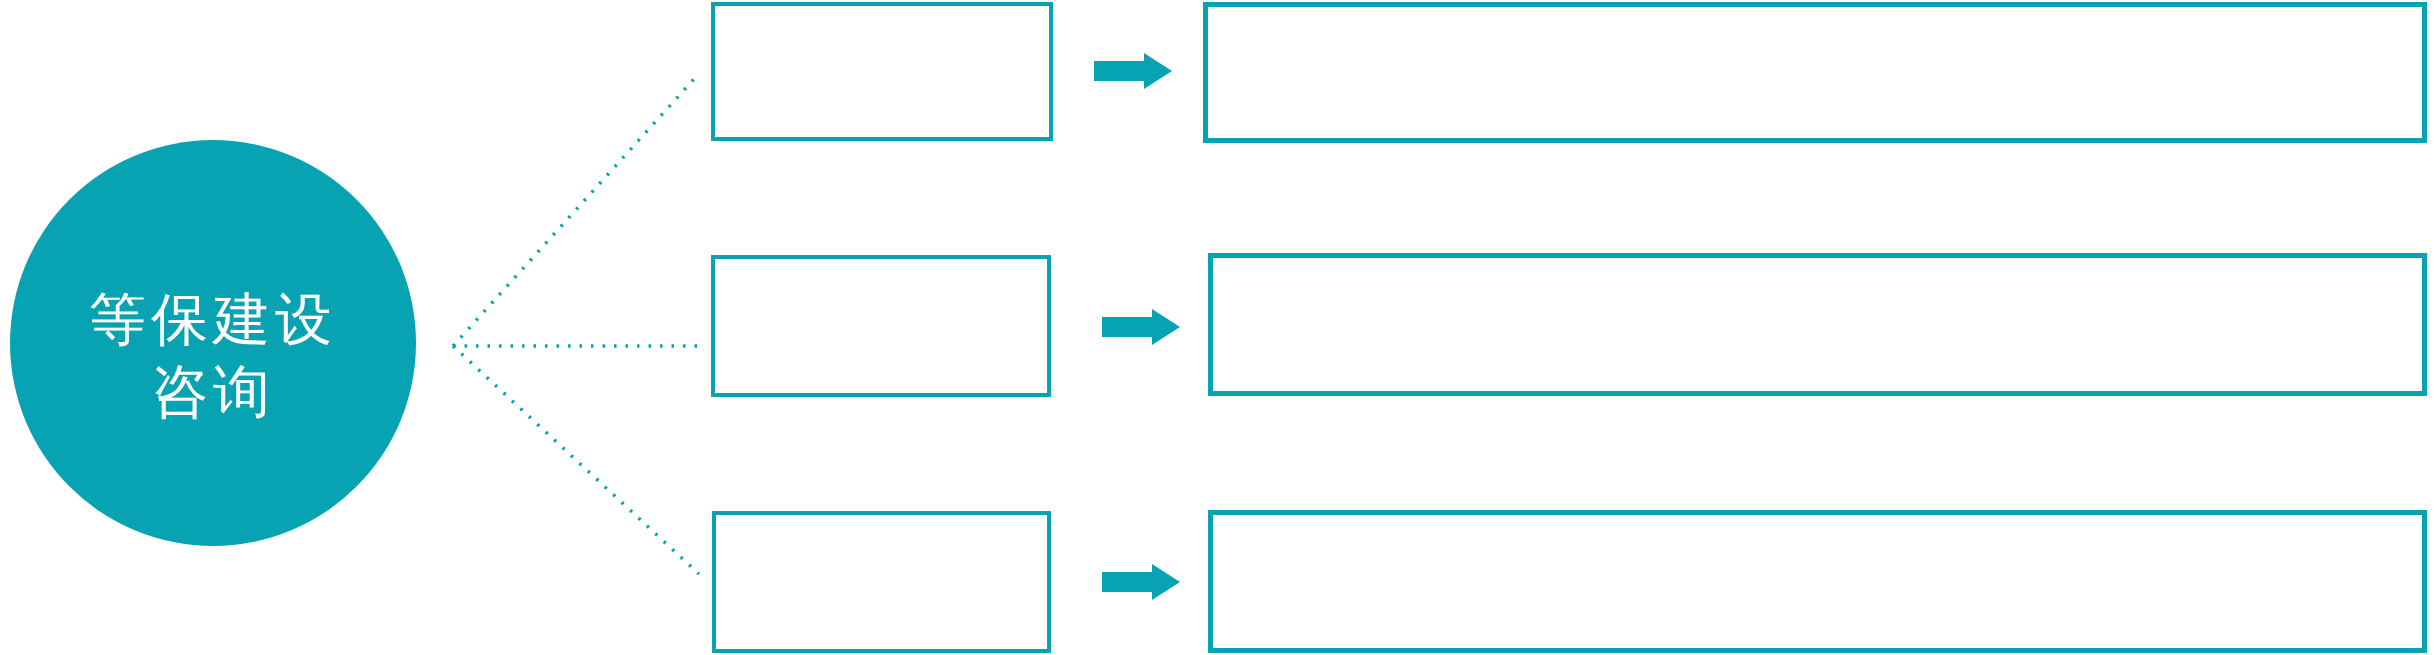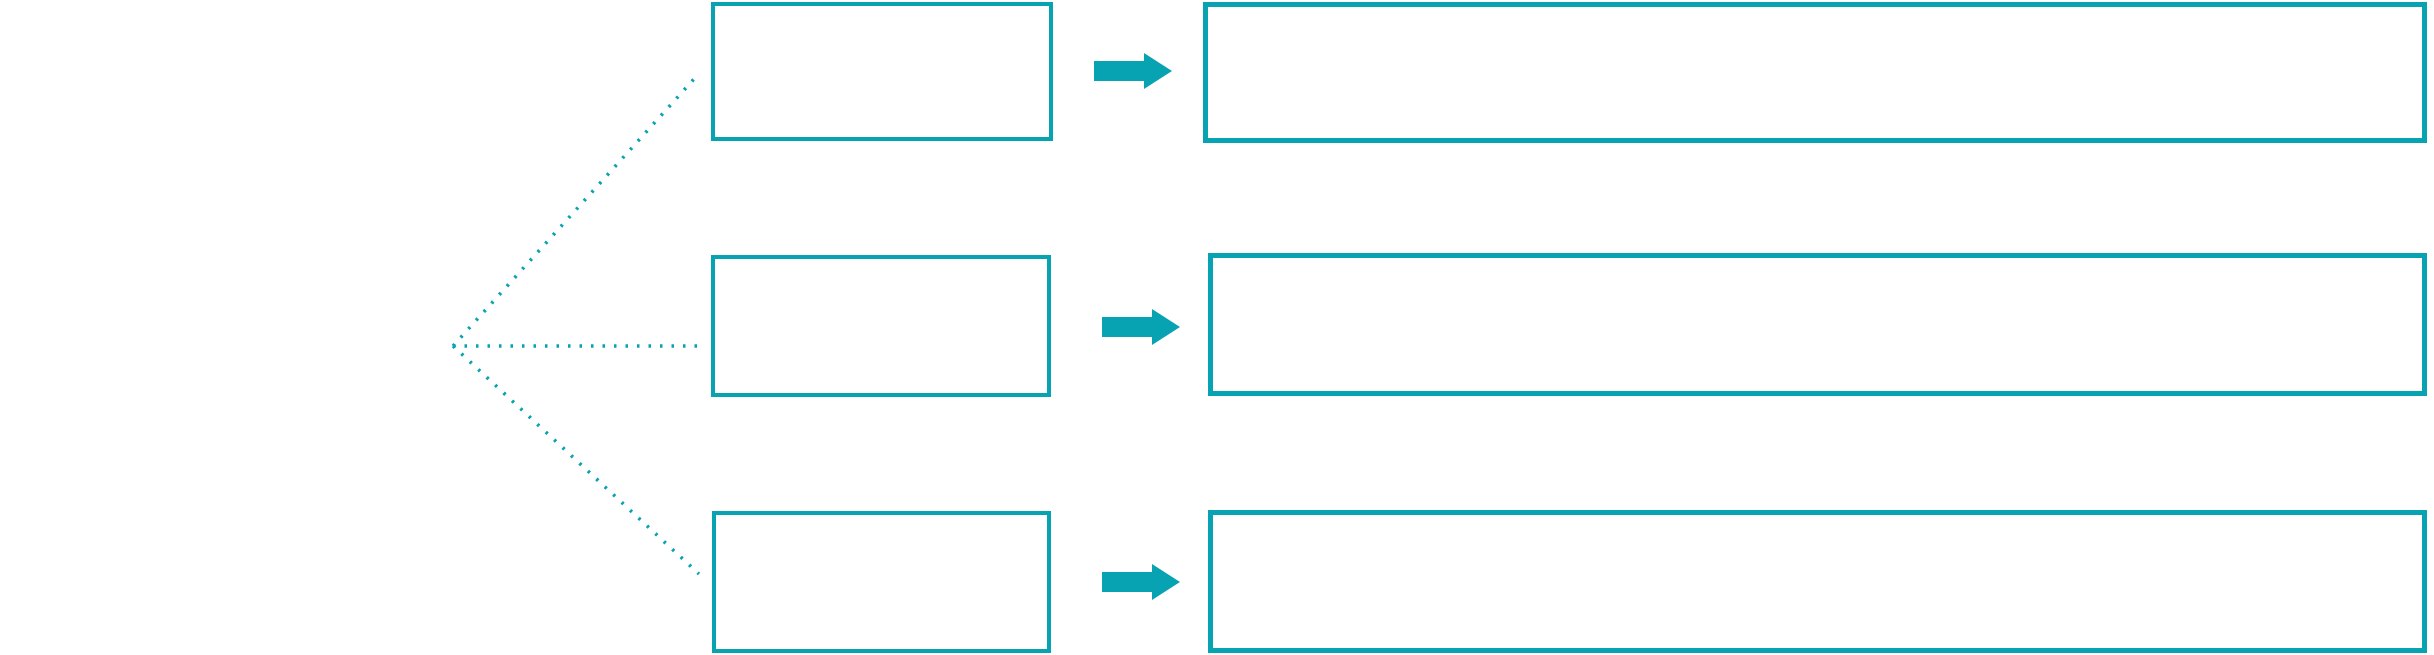--- a/index.html
+++ b/index.html
@@ -86,20 +86,26 @@
   <svg class="overlay" viewBox="0 0 2434 655" xmlns="http://www.w3.org/2000/svg">
     <line class="dotted-line" x1="453" y1="346" x2="694" y2="79"></line>
     <line class="dotted-line" x1="453" y1="346" x2="702" y2="346"></line>
     <line class="dotted-line" x1="453" y1="346" x2="699" y2="574"></line>
 
     <polygon class="arrow-shape" points="1094,61 1144,61 1144,53 1172,71 1144,89 1144,81 1094,81"></polygon>
     <polygon class="arrow-shape" points="1102,317 1152,317 1152,309 1180,327 1152,345 1152,337 1102,337"></polygon>
     <polygon class="arrow-shape" points="1102,572 1152,572 1152,564 1180,582 1152,600 1152,592 1102,592"></polygon>
   </svg>
 
+  <div class="hub">
+    <div class="hub-label">
+      <span>等保建设</span>
+      <span>咨询</span>
+    </div>
+  </div>
 
   <div class="branch-box branch-1">
     <span></span>
   </div>
   <div class="branch-box branch-2">
     <span></span>
   </div>
   <div class="branch-box branch-3">
     <span></span>
   </div>

